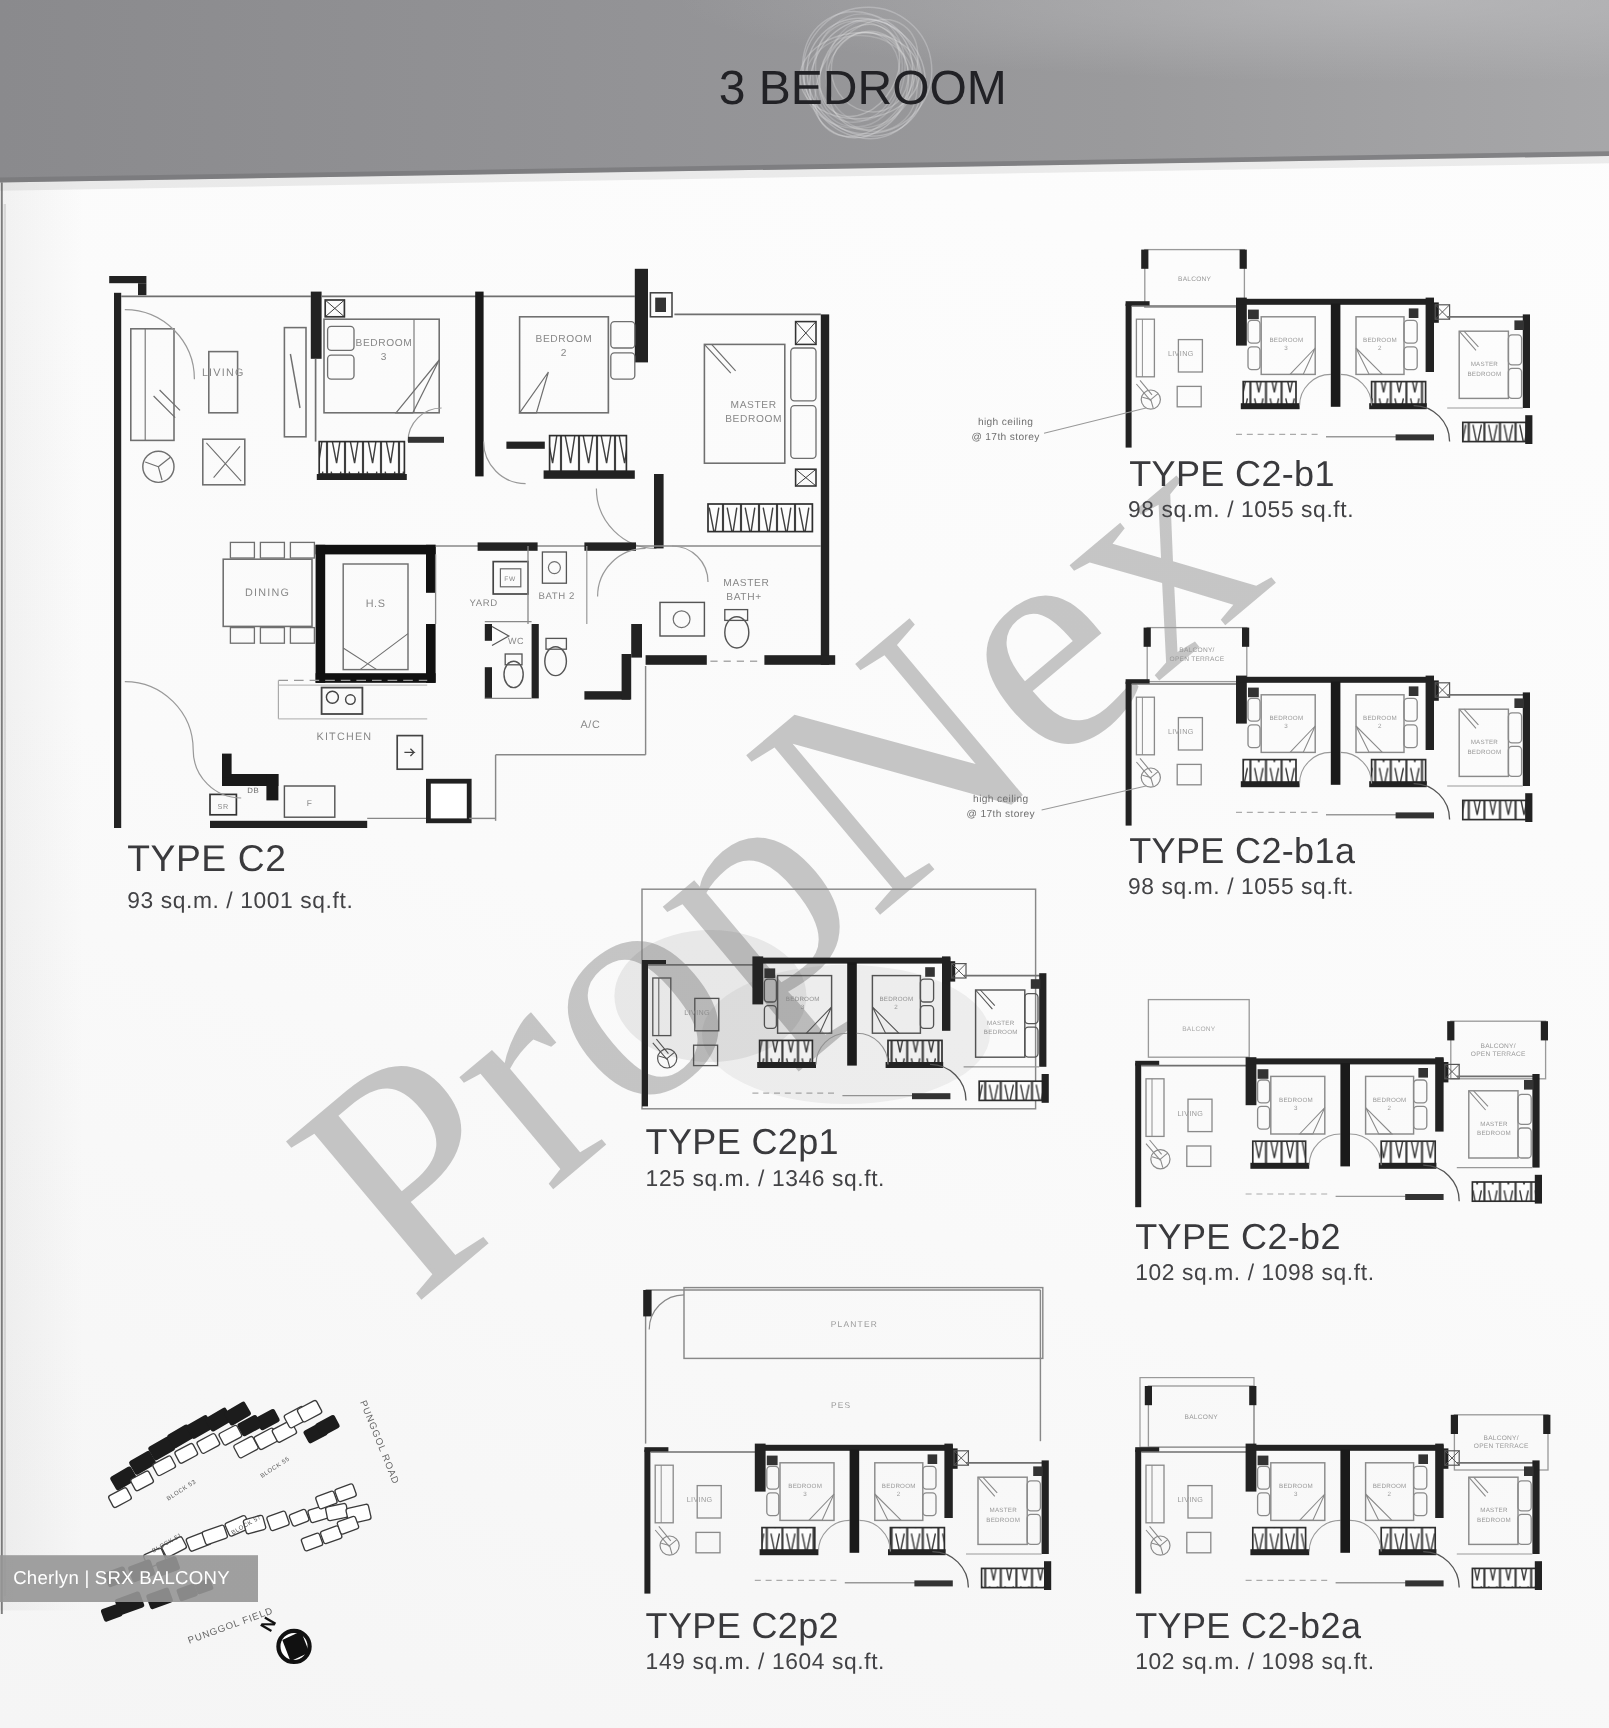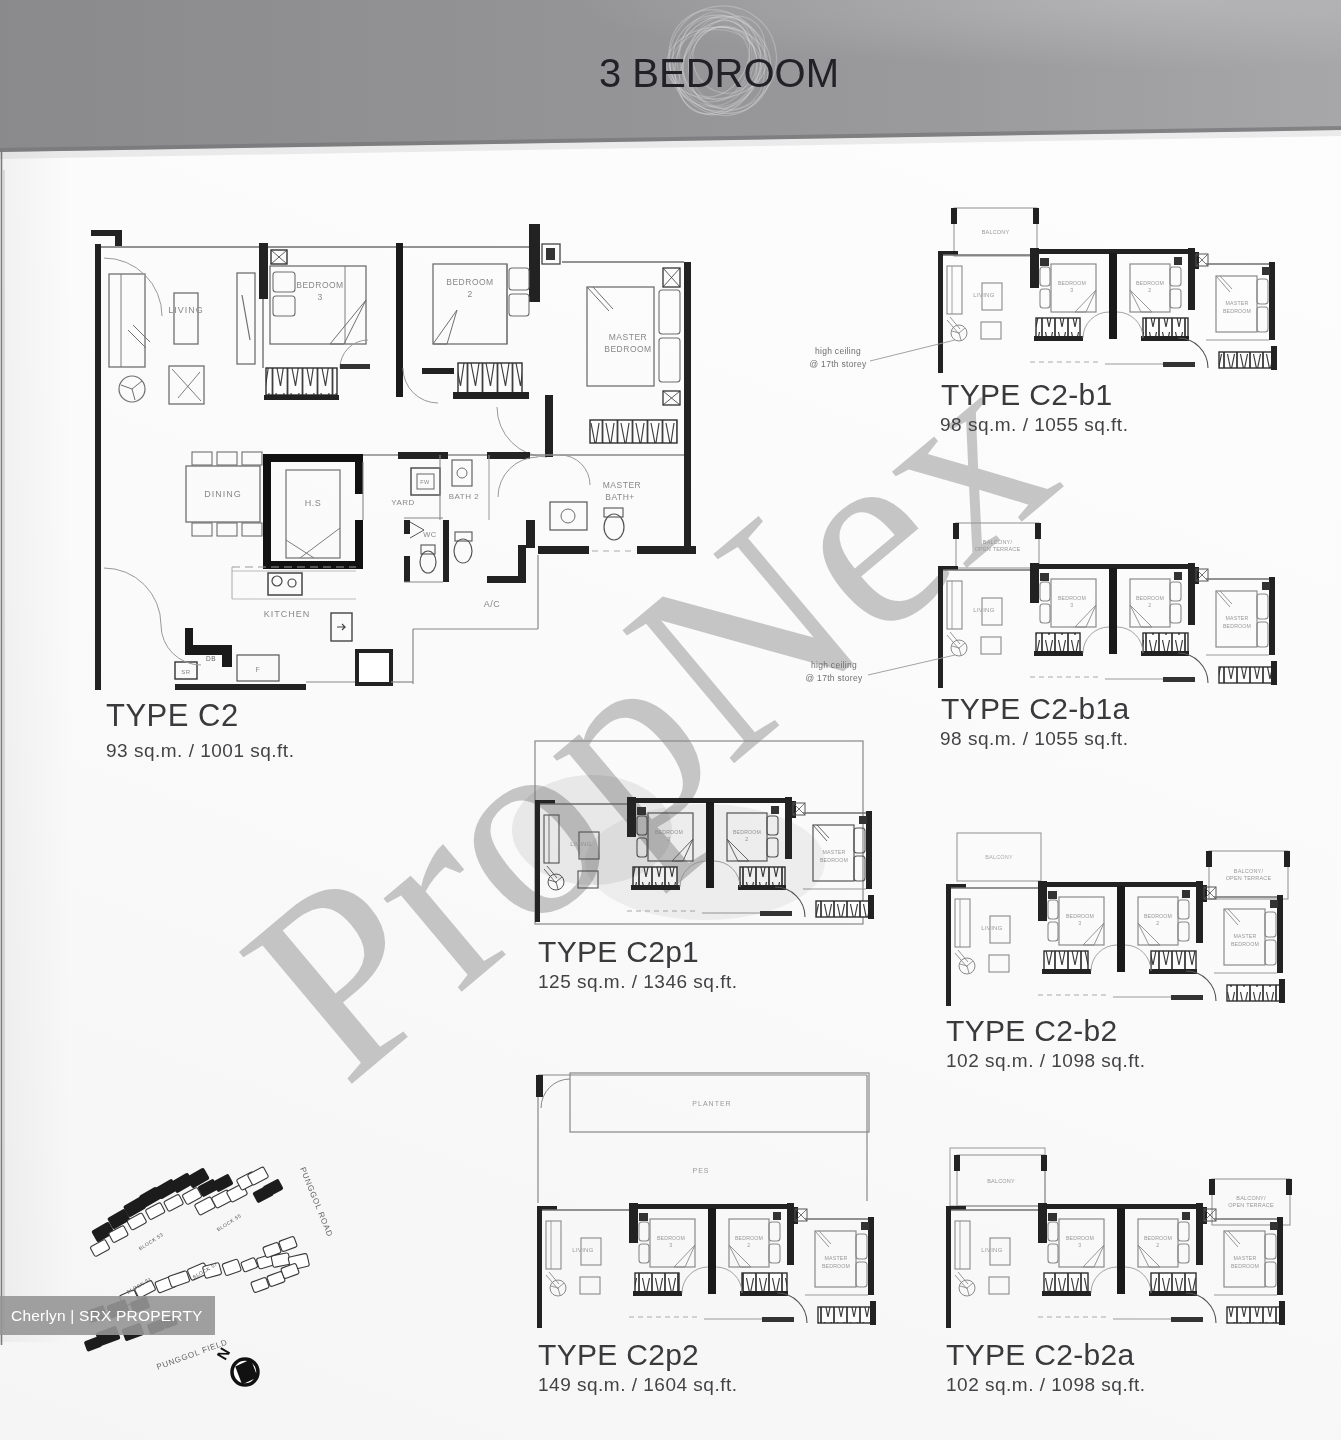--- a/index.html
+++ b/index.html
@@ -640,14 +640,14 @@
 <rect x="123.0" y="1325.5" width="20" height="13" rx="2" fill="#1c1c1c" transform="rotate(-20 133 1332)"></rect>
 <rect x="148.0" y="1321.5" width="16" height="11" rx="2" fill="#1c1c1c" transform="rotate(-20 156 1327)"></rect>
 <rect x="85.0" y="1338.5" width="16" height="11" rx="2" fill="#1c1c1c" transform="rotate(-20 93 1344)"></rect>
 <rect x="163.0" y="1317.0" width="14" height="10" rx="2" fill="#1c1c1c" transform="rotate(-20 170 1322)"></rect>
 <text x="314" y="1203" font-size="8" fill="#666" text-anchor="middle" letter-spacing="0.8" transform="rotate(68 314 1203)">PUNGGOL ROAD</text>
 <text x="193" y="1357" font-size="8" fill="#666" text-anchor="middle" letter-spacing="0.8" transform="rotate(-20 193 1357)">PUNGGOL FIELD</text>
 <circle cx="245" cy="1372" r="13" stroke="#111" stroke-width="3.5" fill="#fff"></circle>
 <path d="M237,1364 L254,1361 L256,1380 L239,1383 Z" fill="#111" transform="rotate(-15 246 1372)"></path>
 <text x="228" y="1356" font-size="15" fill="#111" text-anchor="middle" letter-spacing="0.5" font-weight="bold" transform="rotate(-60 228 1356)">N</text>
 </svg>
-<div id="srx">Cherlyn | SRX PROPERTY</div>
+<div id="srx">Cherlyn | SRX BALCONY</div>
 </div>
 
 </body></html>

